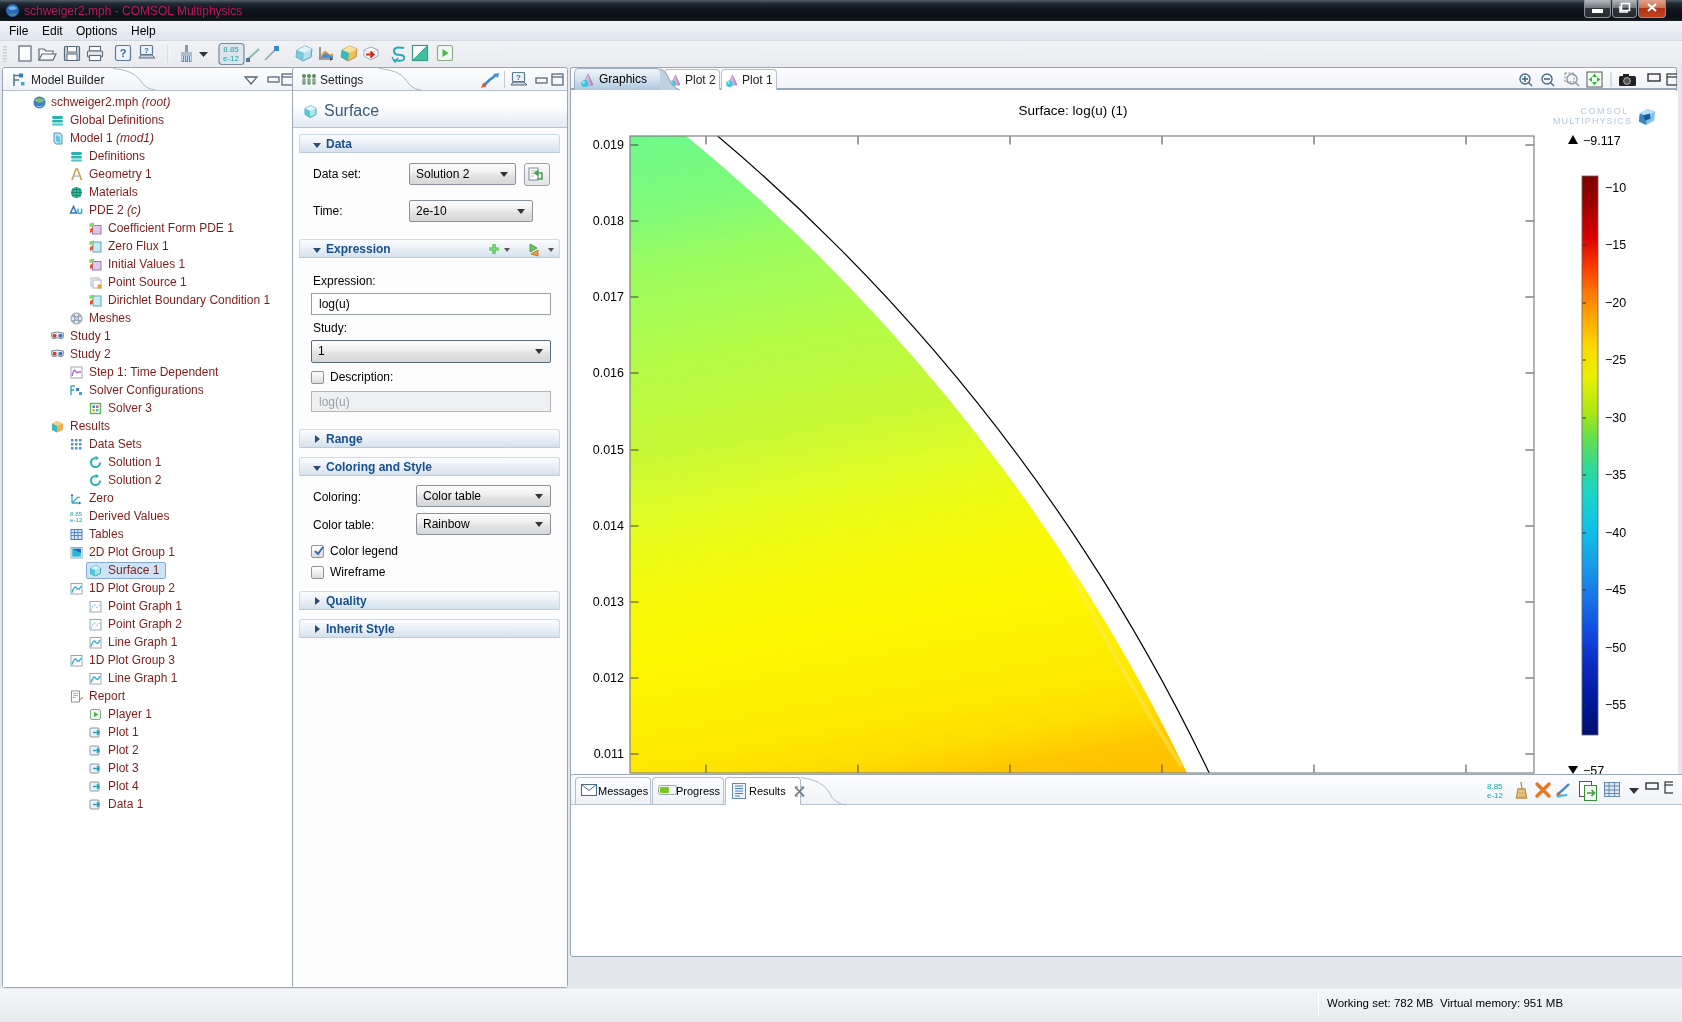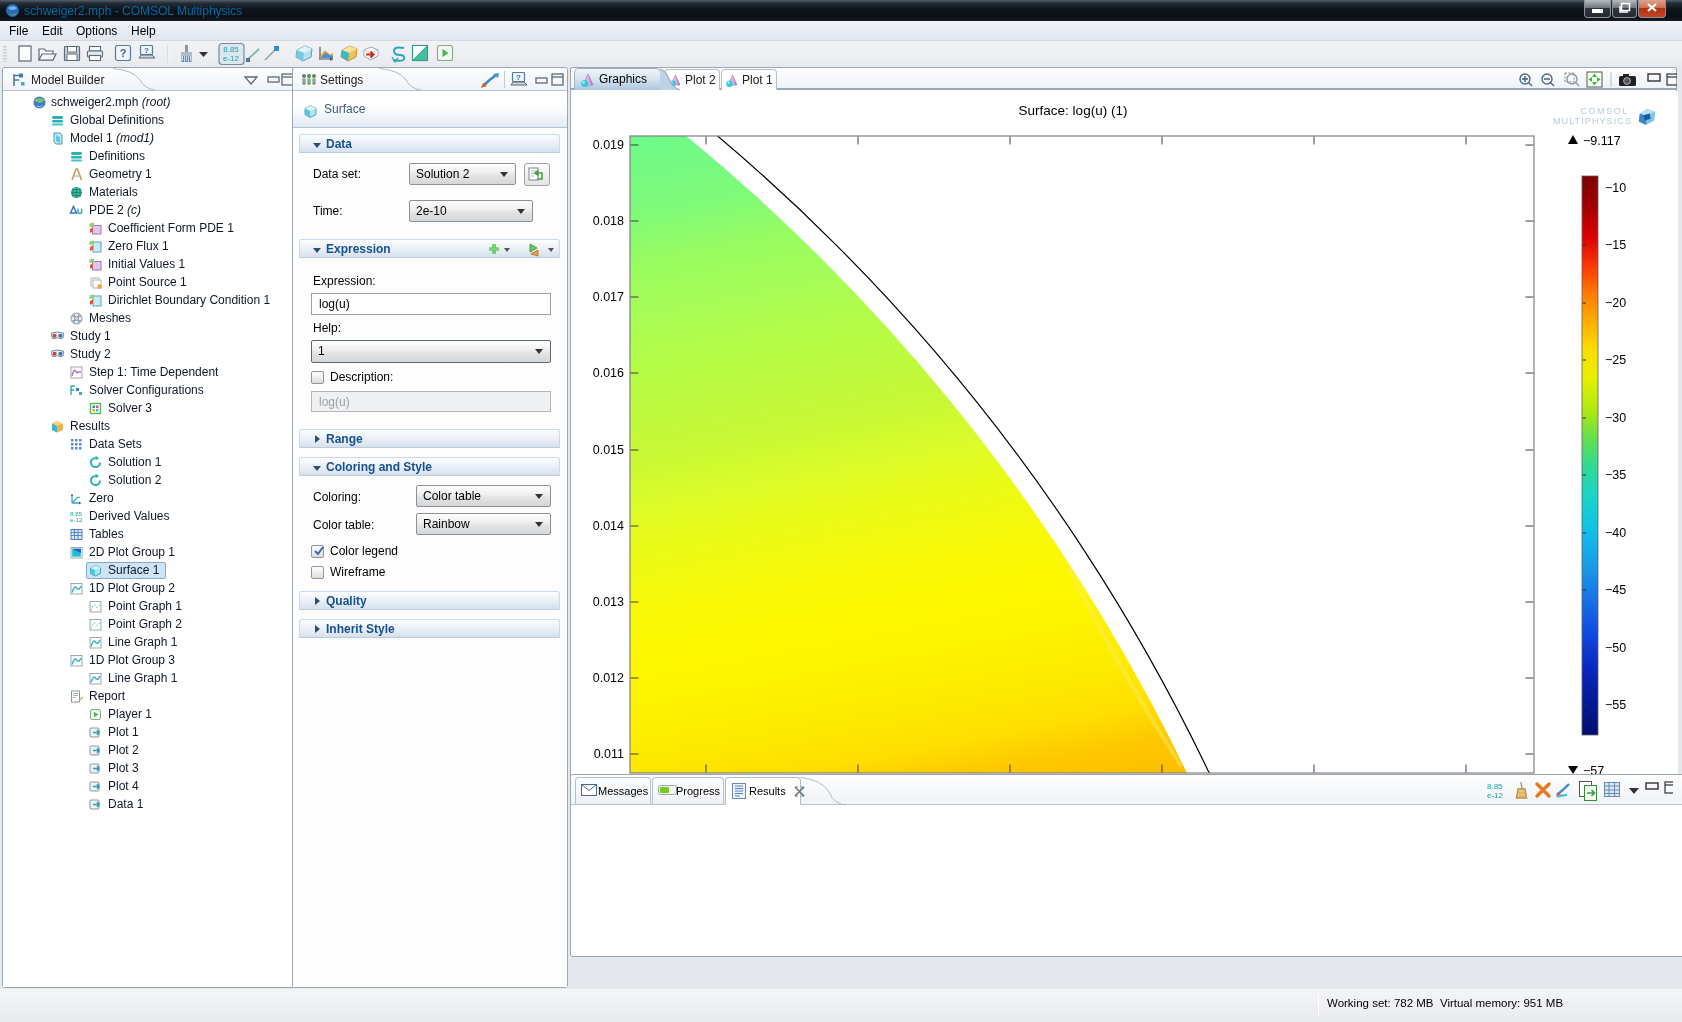--- a/index.html
+++ b/index.html
@@ -3,21 +3,21 @@
 <meta charset="utf-8">
 <style>
 * { margin:0; padding:0; box-sizing:border-box; }
 html,body { width:1682px; height:1022px; overflow:hidden; }
 body { font-family:"Liberation Sans", sans-serif; font-size:12px; background:#e4e7eb; position:relative; }
 .abs { position:absolute; }
 
 
 #titlebar { position:absolute; left:0; top:0; width:1682px; height:21px;
   background:linear-gradient(180deg,#55616c 0%,#232d37 15%,#0e151c 45%,#0a1016 80%,#171d24 100%); }
-#titletxt { position:absolute; left:24px; top:4px; color:#0369a1; font-size:12px; }
+#titletxt { position:absolute; left:24px; top:4px; color:#be185d; font-size:12px; }
 .winbtn { position:absolute; top:0; height:18px; border:1px solid #8b9299; border-top:none; border-radius:0 0 4px 4px;
   background:linear-gradient(180deg,#b8bcc0 0%,#71777d 45%,#30363c 50%,#23282e 100%); }
 .winbtn.close { background:linear-gradient(180deg,#e0a291 0%,#cf6f4c 45%,#b03214 50%,#c2441e 100%); }
 
 
 #menubar { position:absolute; left:0; top:21px; width:1682px; height:20px;
   background:linear-gradient(180deg,#f2f4f9 0%,#e7ebf3 60%,#e0e5ef 100%); border-bottom:1px solid #d4d9e0;}
 #menubar span { position:absolute; top:3px; color:#000; }
 
 
@@ -45,21 +45,21 @@
 
 
 .sect { position:absolute; left:6px; width:261px; height:19px;
   background:linear-gradient(180deg,#fcfdfe 0%,#e8eef6 55%,#d5e1ee 100%);
   border:1px solid #cdd9e6; border-bottom:1px solid #bccadb; border-radius:3px 3px 0 0; }
 .sect b { position:absolute; left:26px; top:2px; color:#16518d; font-size:12px; }
 .arr-d { position:absolute; left:13px; top:8px; width:0; height:0; border-left:4px solid transparent; border-right:4px solid transparent; border-top:5px solid #2b4d70; }
 .arr-r { position:absolute; left:15px; top:5px; width:0; height:0; border-top:4px solid transparent; border-bottom:4px solid transparent; border-left:5px solid #2b4d70; }
 
 
-.trow { position:absolute; height:17px; white-space:nowrap; color:#0f172a; }
+.trow { position:absolute; height:17px; white-space:nowrap; color:#7f1d1d; }
 .trow i { font-style:italic; }
 .ticn { position:absolute; width:15px; height:15px; top:1px; }
 
 
 .cell { position:absolute; color:#000; }
 </style>
 </head>
 <body>
 
 <div id="titlebar"></div>
@@ -483,21 +483,21 @@
       <path d="M1 4 H12" stroke="#5a6a7a" stroke-width="1.3"></path>
     </svg>
   <div id="setbody" style="position:absolute;left:0;top:24px;right:0;bottom:0;background:#fdfdfe;">
 
     <div class="abs" style="left:0;top:0;width:274px;height:36px;background:linear-gradient(180deg,#ffffff 40%,#e2eaf4 100%);border-bottom:1px solid #b4c2d4;"></div>
     <svg class="abs" style="left:9px;top:11px;" width="17" height="17">
         <path d="M3 5.5 L9 2.5 L14 5.5 L14 11.5 L8 14.5 L3 11.5z" fill="#aee6ee" stroke="#48a0b8" stroke-width="1"></path>
         <path d="M3 5.5 L8 8 L14 5.5 L9 2.5z" fill="#ddf5f9"></path>
         <path d="M8 8 L8 14.5 L3 11.5 L3 5.5z" fill="#52cadc"></path>
       </svg>
-    <span class="abs" style="left:31px;top:10px;font-size:12px;color:#3a5a7c;">Surface</span>
+    <span class="abs" style="left:31px;top:10px;font-size:16px;color:#3a5a7c;">Surface</span>
 
     <div class="sect" style="top:42px;">
         <span class="arr-d"></span>
         <b>Data</b>
       </div>
     <span class="lbl" style="left:20px;top:75px;">Data set:</span>
     <div class="cmb" style="left:116px;top:71px;width:107px;height:22px;">Solution 2</div>
     <div class="abs" style="left:231px;top:71px;width:26px;height:23px;border:1px solid #9ba2a9;border-radius:3px;background:linear-gradient(180deg,#fcfcfc,#e2e4e6);">
       <svg width="24" height="21">
           <rect x="4" y="4" width="9" height="12" fill="#fff" stroke="#7a8894" stroke-width="1"></rect>
@@ -517,21 +517,21 @@
           <path d="M16 6 L22 6 L19 10z" fill="#555"></path>
         </svg>
       <svg class="abs" style="left:228px;top:2px;" width="32" height="16">
           <path d="M2 2 L9 6 L2 10z" fill="#6cc85c" stroke="#3a8a3a" stroke-width="0.8"></path>
           <path d="M10 8 L10 14 L3 12z" fill="#f0a040" stroke="#b06a18" stroke-width="0.8"></path>
           <path d="M20 6 L26 6 L23 10z" fill="#555"></path>
         </svg>
     </div>
     <span class="lbl" style="left:20px;top:182px;">Expression:</span>
     <div class="inp" style="left:18px;top:201px;width:240px;height:22px;">log(u)</div>
-    <span class="lbl" style="left:20px;top:229px;">Help:</span>
+    <span class="lbl" style="left:20px;top:229px;">Study:</span>
     <div class="cmb" style="left:18px;top:248px;width:240px;height:23px;border:1px solid #5a6a78;">1</div>
     <div class="chk" style="left:18px;top:279px;"></div>
     <span class="lbl" style="left:37px;top:278px;">Description:</span>
     <div class="inp" style="left:18px;top:299px;width:240px;height:21px;background:#eef0f2;color:#9aa2aa;border-color:#b0b6bc;">log(u)</div>
 
     <div class="sect" style="top:337px;">
         <span class="arr-r"></span>
         <b>Range</b>
       </div>
 

